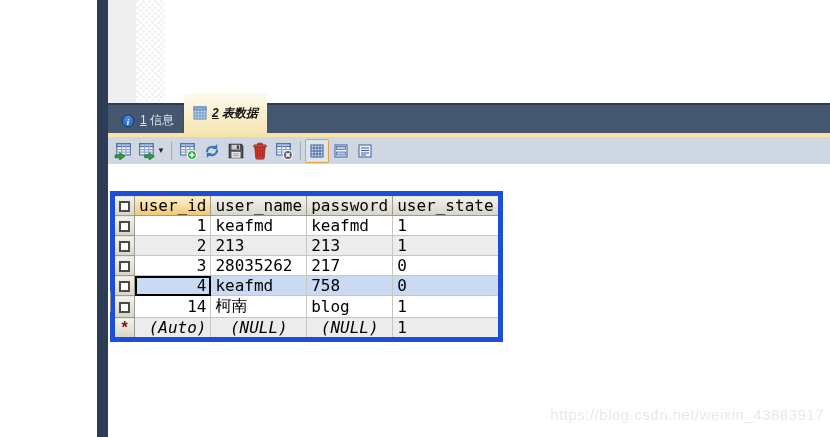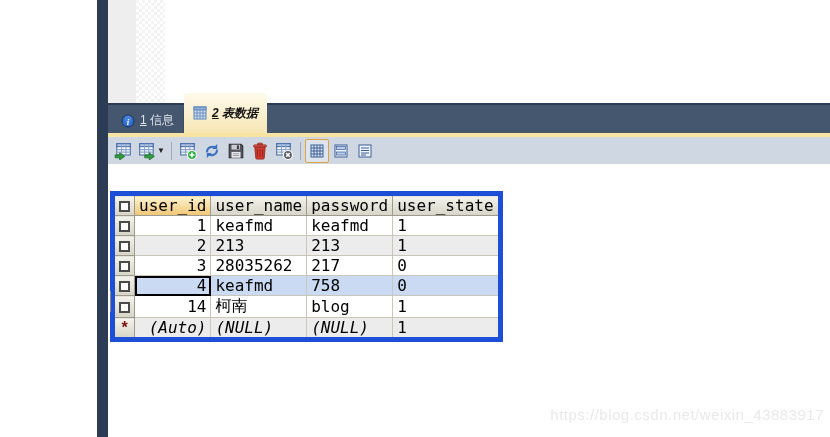--- a/index.html
+++ b/index.html
@@ -50,21 +50,21 @@
   .grid th.hl { background:linear-gradient(#fdf3d0, #f0c675); }
   .grid td { background:#fff; border-right:1px solid #c9c7bb; border-bottom:1px solid #c9c7bb; }
   .grid td.rowhdr { background:linear-gradient(#f4f3ec, #d7d5c7); text-align:center;
                     border-right:1px solid #9d9b8d; border-bottom:1px solid #9d9b8d;
                     border-top:1px solid #fdfdf8; border-left:1px solid #fdfdf8; }
   tr.alt td { background:#ececec; }
   tr.sel td { background:#c9daf2; }
   tr.sel td.rowhdr, tr.alt td.rowhdr { background:linear-gradient(#f4f3ec, #d7d5c7); }
   td.num { text-align:right; }
   td.active-cell { outline:2px solid #000; outline-offset:-2px; }
-  .nullv { font-style:italic; }
+  .nullv { font-style:italic;text-align:center; }
   .star { color:#7a1010; font-weight:bold; font-family:"Liberation Sans", sans-serif; }
   .cb { display:inline-block; width:11px; height:11px; background:#fff;
         border:2px solid #4a4a4a; vertical-align:middle; }
   .col-rowhdr { width:22px; } .col-id { width:76px; } .col-name { width:87px; }
   .col-pass { width:80px; } .col-state { width:96px; }
 
   .grid-tail { position:absolute; left:110px; top:291px; width:1px; height:21px; background:#8a8a8a; }
 
   
   .watermark { position:absolute; right:6px; top:406px; font-size:15px; color:#e9e9e9;

